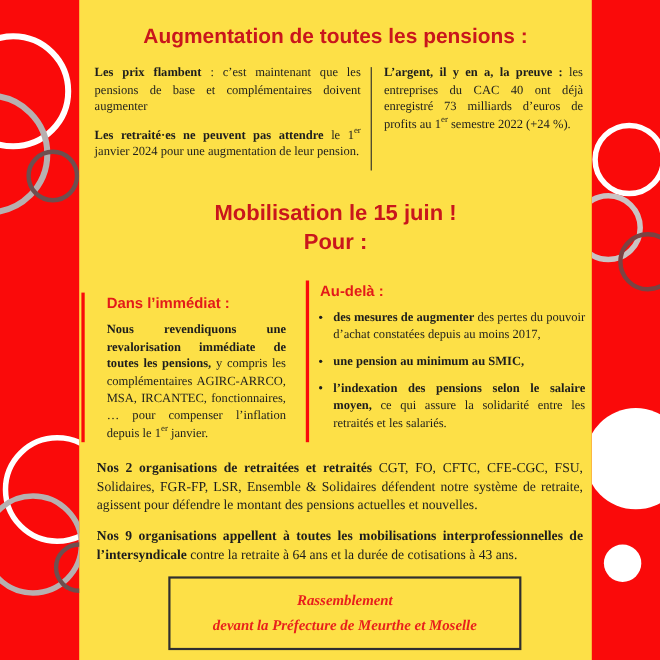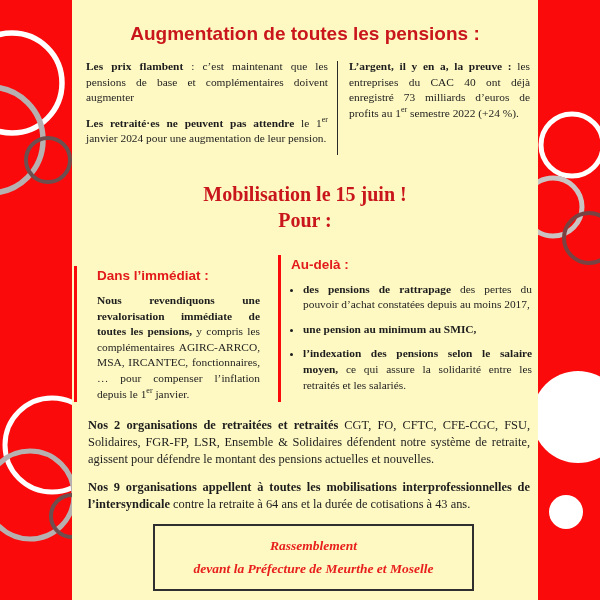--- a/index.html
+++ b/index.html
@@ -1,33 +1,33 @@
 <!DOCTYPE html>
 <html style="--band_red: #fa0a0a; --title_red: #c9161c; --heading_red: #e31a1a; --rally_red: #e8201c; --body_text: #1d1d1d; --divider_dark: #2a2a2a;"><head>
 <meta charset="utf-8">
 <style>
   html,body{margin:0;padding:0;background:#fff;}
-  .flyer{position:relative;width:600px;height:600px;background:#fef9c3;overflow:hidden;
+  .flyer{position:relative;width:600px;height:600px;background:#fde047;overflow:hidden;
          font-family:"Liberation Serif", serif;color:var(--body_text,#1d1d1d);}
   .band{position:absolute;top:0;height:600px;background:var(--band_red,#fa0a0a);overflow:hidden;}
   .band-left{left:0;width:72px;}
   .band-right{left:538px;width:62px;}
   .band svg{display:block;}
   .content{position:absolute;left:72px;top:0;width:466px;height:600px;}
   .title{margin:21px 6px 0 6px;text-align:center;
          font-family:"Liberation Sans", sans-serif;font-weight:bold;
          font-size:19px;line-height:1.32;color:var(--title_red,#c9161c);}
   .intro{display:flex;margin:13px 8px 0 14px;font-size:11.4px;line-height:1.36;text-align:justify;}
   .intro-left{width:242px;}
   .intro-left p{margin:0 0 10px 0;}
   .intro-divider{border-left:1.5px solid var(--divider_dark,#2a2a2a);margin:2px 0 2px 9px;align-self:stretch;}
   .intro-right{flex:1;padding-left:11px;}
   .intro-right p{margin:0;}
   .mobil{margin:24px 6px 0 6px;text-align:center;
-         font-family:Liberation Serif, serif;font-weight:bold;
+         font-family:Liberation Sans, sans-serif;font-weight:bold;
          font-size:20px;line-height:1.3;color:var(--title_red,#c9161c);}
   .cols{display:flex;margin:22px 6px 0 2px;align-items:flex-end;}
   .col-immediate{border-left:3px solid var(--band_red,#fa0a0a);padding-left:20px;width:163px;}
   .cols-divider{border-left:1.5px solid var(--divider_dark,#2a2a2a);margin-left:8px;}
   .col-beyond{border-left:3px solid var(--band_red,#fa0a0a);margin-left:9px;padding-left:10px;flex:1;}
   .col-head{margin:2px 0 10px 0;font-family:"Liberation Sans", sans-serif;font-weight:bold;
             font-size:13.5px;color:var(--heading_red,#e31a1a);}
   .col-body{font-size:11.4px;line-height:1.37;text-align:justify;}
   .col-immediate .col-body p{margin:0;}
   .col-beyond ul{margin:0;padding-left:12px;list-style:disc outside;}
@@ -94,21 +94,21 @@
         <div class="col-head">Dans l’immédiat :</div>
         <div class="col-body">
           <p><span class="b">Nous revendiquons une revalorisation immédiate de toutes les pensions,</span><span> y compris les complémentaires AGIRC-ARRCO, MSA, IRCANTEC, fonctionnaires, … pour compenser l’inflation depuis le 1</span><sup>er</sup><span> janvier.</span></p>
         </div>
       </div>
       <div class="cols-divider"></div>
       <div class="col-beyond">
         <div class="col-head">Au-delà :</div>
         <div class="col-body">
           <ul>
-            <li><span class="b">des pensions de rattrapage</span><span> des pertes du pouvoir d’achat constatées depuis au moins 2017,</span></li>
+            <li><span class="b">des mesures de augmenter</span><span> des pertes du pouvoir d’achat constatées depuis au moins 2017,</span></li>
             <li><span class="b">une pension au minimum au SMIC,</span></li>
             <li><span class="b">l’indexation des pensions selon le salaire moyen,</span><span> ce qui assure la solidarité entre les retraités et les salariés.</span></li>
           </ul>
         </div>
       </div>
     </div>
 
     <div class="orgs">
       <p><span class="b">Nos 2 organisations de retraitées et retraités</span><span> CGT, FO, CFTC, CFE-CGC, FSU, Solidaires, FGR-FP, LSR, Ensemble &amp; Solidaires défendent notre système de retraite, agissent pour défendre le montant des pensions actuelles et nouvelles.</span></p>
       <p><span class="b">Nos 9 organisations appellent à toutes les mobilisations interprofessionnelles de l’intersyndicale</span><span> contre la retraite à 64 ans et la durée de cotisations à 43 ans.</span></p>

